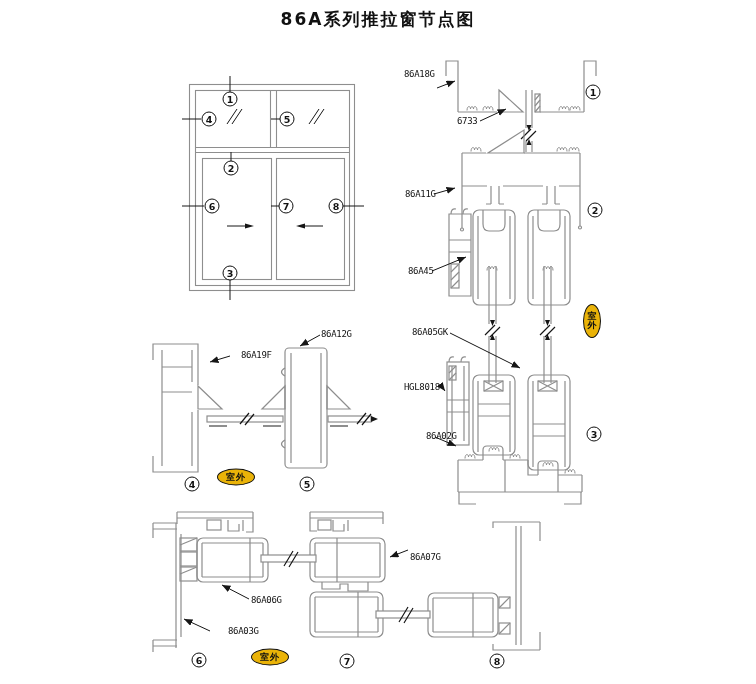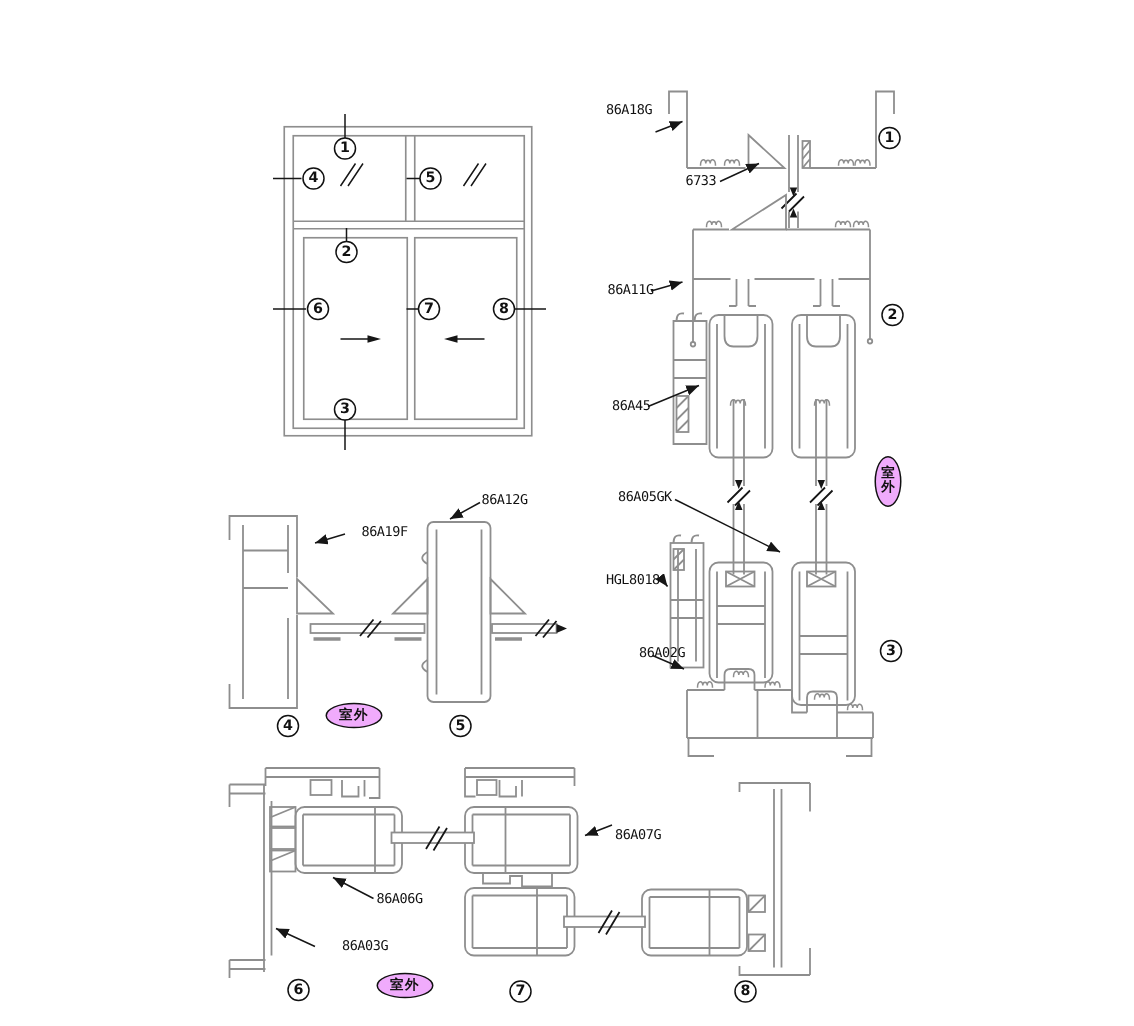--- a/index.html
+++ b/index.html
@@ -6,21 +6,21 @@
   .stage{position:relative;width:756px;height:684px;background:#fff;overflow:hidden;
          font-family:"DejaVu Sans",sans-serif;}
   .title{position:absolute;top:8px;left:0;right:0;text-align:center;
          font:bold 17px "DejaVu Sans",sans-serif;letter-spacing:2px;color:#111;}
   .pl{position:absolute;font:9px "DejaVu Sans Mono",monospace;color:#111;
       letter-spacing:-0.3px;white-space:nowrap;}
   .cn{position:absolute;width:15px;height:15px;border:1.2px solid #111;border-radius:50%;
       background:#fff;color:#111;font:bold 9.5px "DejaVu Sans",sans-serif;
       display:flex;align-items:center;justify-content:center;
       transform:translate(-50%,-50%);box-sizing:border-box;}
-  .ov{position:absolute;border:1.3px solid #111;border-radius:50%;background:#f0abfc;color:#111;
+  .ov{position:absolute;border:1.3px solid #111;border-radius:50%;background:#eab308;color:#111;
       font:bold 9px "DejaVu Sans",sans-serif;display:flex;align-items:center;justify-content:center;
       transform:translate(-50%,-50%);box-sizing:border-box;letter-spacing:1px;}
   .ov.h{width:38px;height:17px;}
   .ov.v{width:18px;height:34px;word-break:break-all;line-height:1.05;text-align:center;
         letter-spacing:0;padding:0 2px;}
   svg{position:absolute;left:0;top:0;}
 </style>
 </head>
 <body>
 
@@ -181,20 +181,21 @@
       <path d="M442,387 L445,391" marker-end="url(#ah)"></path>
       <path d="M435,437 L456,446" marker-end="url(#ah)"></path>
       <path d="M230,356 L210,362" marker-end="url(#ah)"></path>
       <path d="M320,335 L300,346" marker-end="url(#ah)"></path>
       <path d="M249,599 L222,585" marker-end="url(#ah)"></path>
       <path d="M210,631 L184,619" marker-end="url(#ah)"></path>
       <path d="M408,550 L390,557" marker-end="url(#ah)"></path>
     </g>
   </svg>
 
+  <div class="title">86A系列推拉窗节点图</div>
 
   <span class="pl" style="left:404px;top:69px">86A18G</span>
   <span class="pl" style="left:457px;top:116px">6733</span>
   <span class="pl" style="left:405px;top:189px">86A11G</span>
   <span class="pl" style="left:408px;top:266px">86A45</span>
   <span class="pl" style="left:412px;top:327px">86A05GK</span>
   <span class="pl" style="left:404px;top:382px">HGL8018</span>
   <span class="pl" style="left:426px;top:431px">86A02G</span>
   <span class="pl" style="left:241px;top:350px">86A19F</span>
   <span class="pl" style="left:321px;top:329px">86A12G</span>

